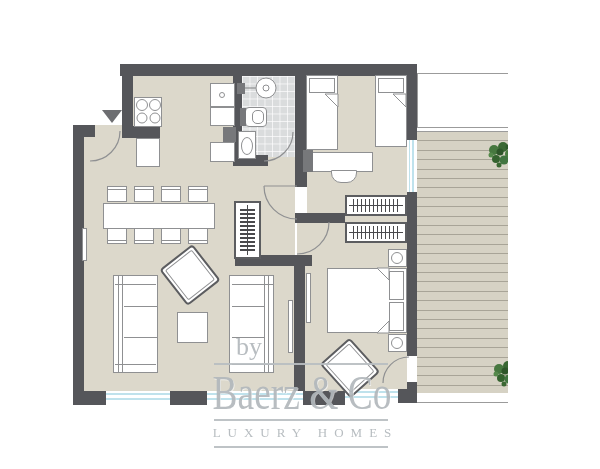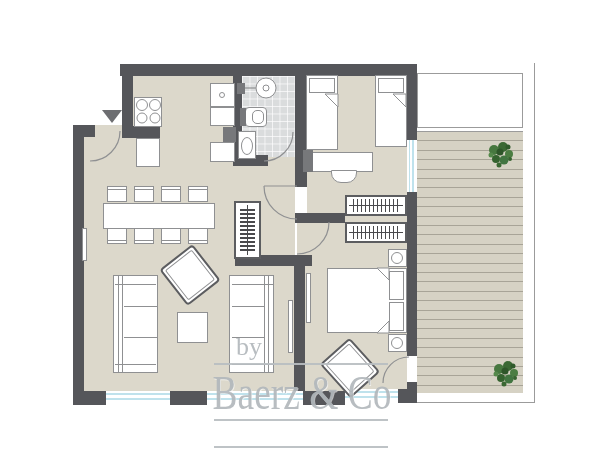--- a/index.html
+++ b/index.html
@@ -1,16 +1,16 @@
 <!DOCTYPE html>
 <html style="--canvas: #ffffff; --wall: #55565a; --floor: #dcd8cb; --tile: #dadcdd; --deck: #d6d2c4; --deck-line: #a8a497; --glass: #bfe2ec; --outline: #8f9092; --plant: #3e6b39; --watermark: #b2b8bc;"><head>
 <meta charset="utf-8">
 <style>
   html,body{margin:0;padding:0;background:#fff;}
-  #stage{position:relative;width:600px;height:469px;background:var(--canvas,#fff);overflow:hidden;
+  #stage{position:relative;width:508px;height:469px;background:var(--canvas,#fff);overflow:hidden;
          font-family:"Liberation Sans",sans-serif;}
   .abs{position:absolute;}
   .wall{background:var(--wall,#55565a);}
   .floor{background:var(--floor,#dcd8cb);}
   .tile{background-color:var(--tile,#dadcdd);
         background-image:linear-gradient(#ffffffb0 1px,transparent 1px),
                          linear-gradient(90deg,#ffffffb0 1px,transparent 1px);
         background-size:7.5px 7.5px;}
   .deck{background:repeating-linear-gradient(to bottom,var(--deck,#d6d2c4) 0 8.4px,var(--deck-line,#a8a497) 8.4px 9.4px);}
   .furn{background:#fff;border:1px solid var(--outline,#8f9092);box-sizing:border-box;}
@@ -210,16 +210,17 @@
       <circle cx="499" cy="165" r="2.5" fill="#3a6833"></circle>
         <circle cx="510" cy="159" r="2" fill="#35632f"></circle>
     </g>
   </svg>
 
   <div id="wm">
     <div class="abs wm-txt" style="left:199px;top:332px;width:100px;font-size:26px;">by</div>
     <div class="abs wm-rule" style="left:214px;top:363px;width:174px;height:2px;"></div>
     <div class="abs wm-txt" style="left:150px;top:369px;width:304px;font-size:48px;line-height:1;transform:scaleX(0.78);">Baerz &amp; Co</div>
     <div class="abs wm-rule" style="left:214px;top:419px;width:174px;height:2px;"></div>
+    <div class="abs wm-txt" style="left:150px;top:425px;width:304px;font-size:13px;letter-spacing:7px;text-indent:7px;">LUXURY HOMES</div>
     <div class="abs wm-rule" style="left:214px;top:446px;width:174px;height:2px;"></div>
   </div>
 
 </div>
 
 </body></html>

